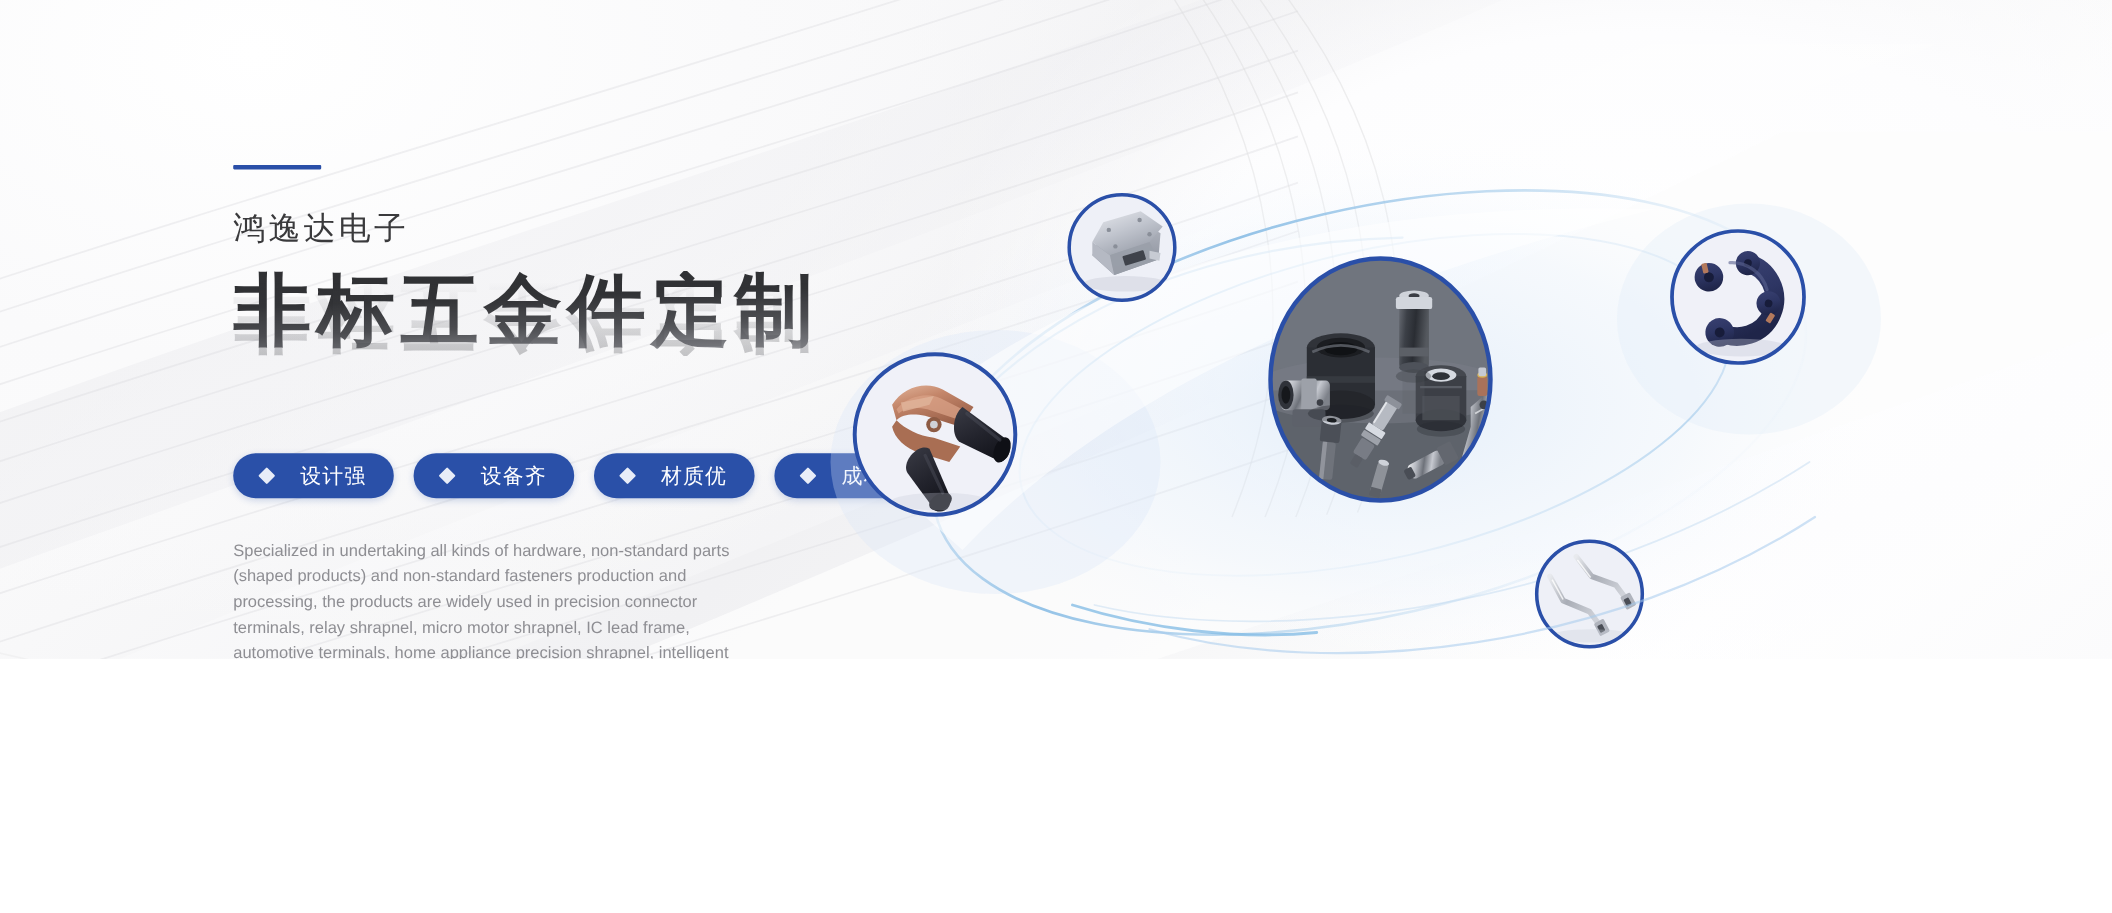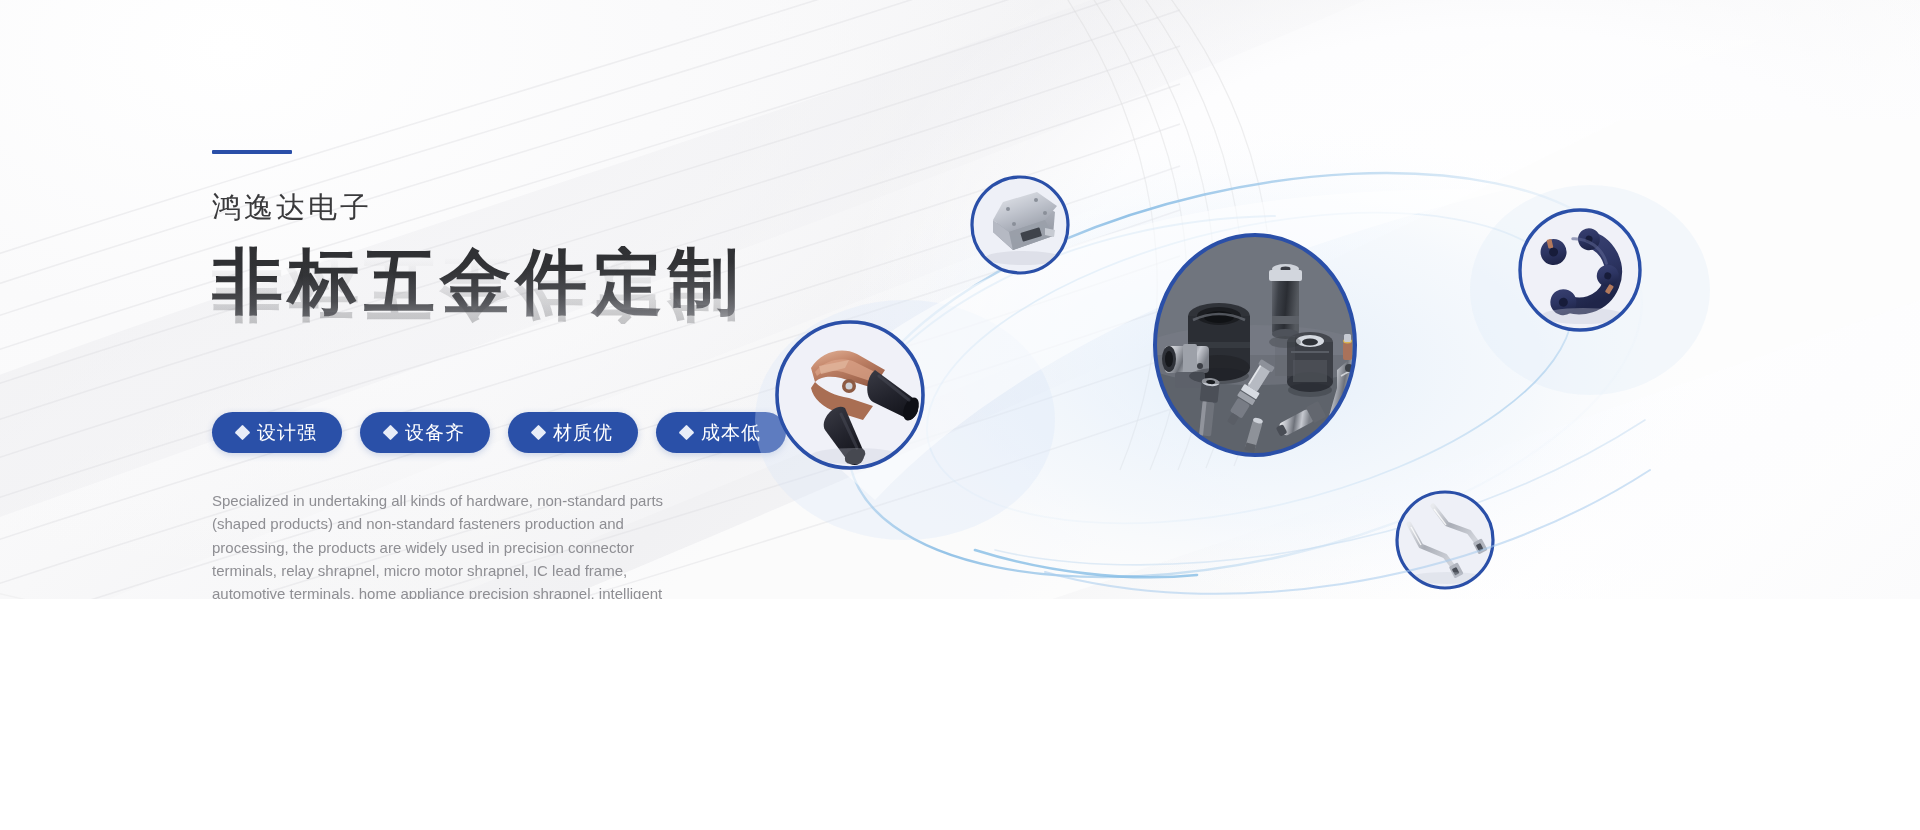--- a/index.html
+++ b/index.html
@@ -39,21 +39,21 @@
     font-family:"DejaVu Sans","Liberation Sans",sans-serif;
     white-space:nowrap;
     transform:scaleY(-1);transform-origin:top left;
     background:linear-gradient(0deg,rgba(60,61,65,0) 6%,rgba(80,81,86,0.10) 38%,rgba(70,71,76,0.30) 100%);
     -webkit-background-clip:text;background-clip:text;color:transparent;
     -webkit-text-fill-color:transparent;
     pointer-events:none;
   }
   .badges{display:flex;gap:18px;margin-top:36px;}
   .badge{
-    display:flex;align-items:center;justify-content:center;gap:9px;
+    display:flex;align-items:center;justify-content:center;gap:25px;
     height:41px;padding:0 25px;border-radius:21px;
     background:#2a50a8;color:#fff;font-size:19px;letter-spacing:1px;
     font-family:"DejaVu Sans","Liberation Sans",sans-serif;
     box-shadow:0 2px 7px rgba(42,80,168,0.22);
     white-space:nowrap;cursor:pointer;
   }
   .badge .dia{
     width:11px;height:11px;background:#e8edf8;
     transform:rotate(45deg);flex:0 0 auto;border-radius:1px;
   }

